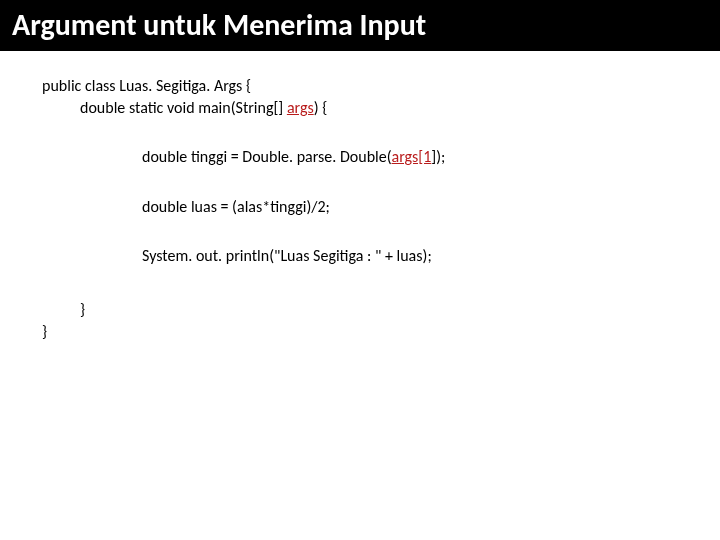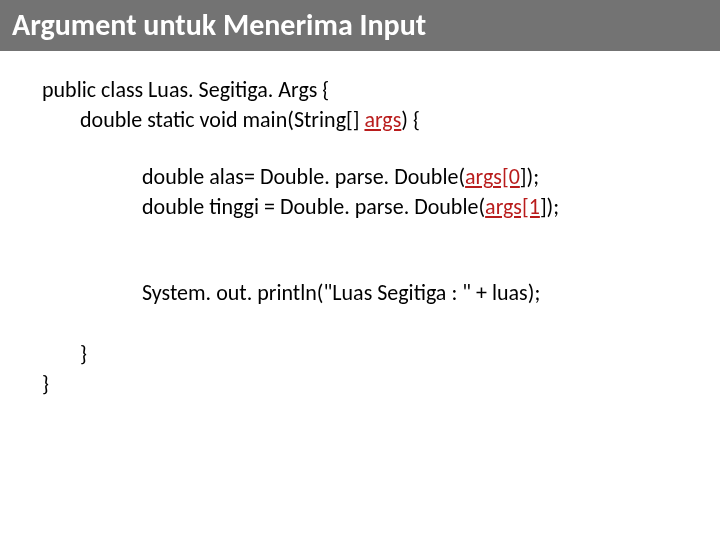--- a/index.html
+++ b/index.html
@@ -4,29 +4,29 @@
 <style>
   * { margin: 0; padding: 0; box-sizing: border-box; }
   body {
     width: 720px;
     height: 540px;
     background: #ffffff;
     font-family: Calibri, "Segoe UI", Arial, sans-serif;
     overflow: hidden;
   }
   .header {
-    background: #737373;
+    background: #000000;
     color: #ffffff;
     padding: 6px 12px 8px 12px;
     font-size: 30px;
     font-weight: 700;
   }
   .content {
     padding: 24px 41px 0 42px;
-    font-size: 22px;
+    font-size: 16px;
     line-height: 1.35;
     color: #000000;
   }
   .indent1 { padding-left: 38px; }
   .indent2 { padding-left: 100px; }
   .link { color: #b91c1c; text-decoration: underline; }
   .spacer { height: 28px; }
   .spacer-sm { height: 4px; }
 </style>
 </head>
@@ -40,28 +40,28 @@
   <div>
     <span>public class Luas. Segitiga. Args {</span>
   </div>
   <div class="indent1">
     <span>double static void main(String[] </span><span class="link">args</span><span>) {</span>
   </div>
 
   <div class="spacer"></div>
 
   <div class="indent2">
-    <span>double alas= Double. parse. Double(</span><span class="link">args[0</span><span>]);</span>
-  </div>
-  <div class="indent2">
     <span>double tinggi = Double. parse. Double(</span><span class="link">args[1</span><span>]);</span>
   </div>
 
   <div class="spacer"></div>
 
+  <div class="indent2">
+    <span>double luas = (alas*tinggi)/2;</span>
+  </div>
 
   <div class="spacer"></div>
 
   <div class="indent2">
     <span>System. out. println("Luas Segitiga : " + luas);</span>
   </div>
 
   <div class="spacer"></div>
   <div class="spacer-sm"></div>
 

